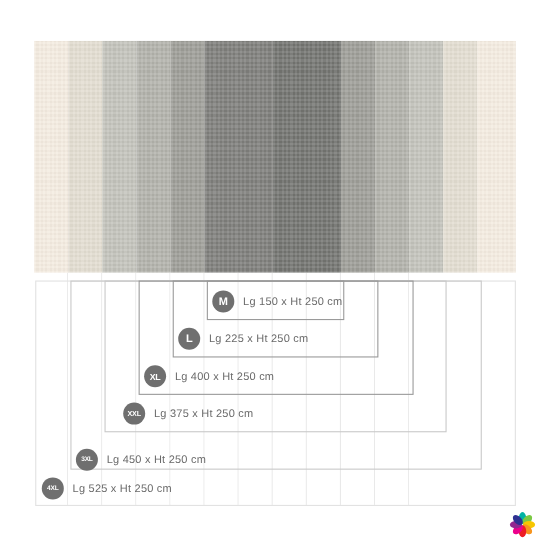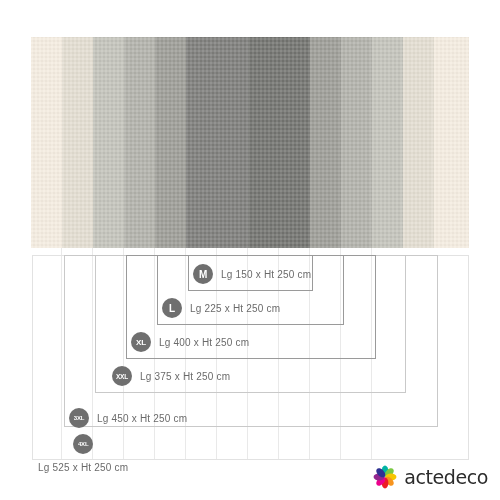--- a/index.html
+++ b/index.html
@@ -185,37 +185,36 @@
         <div class="dimtext">Lg 400 x Ht 250 cm</div>
       </div>
       <div class="sizelabel" style="left: 100px; top: 366px; margin-left: 12px;">
         <div class="badge s3">XXL</div>
         <div class="dimtext">Lg 375 x Ht 250 cm</div>
       </div>
       <div class="sizelabel" style="left: 69px; top: 408px;">
         <div class="badge s4">3XL</div>
         <div class="dimtext">Lg 450 x Ht 250 cm</div>
       </div>
-      <div class="sizelabel" style="left: 38px; top: 434px; flex-direction: column;">
+      <div class="sizelabel" style="left: 38px; top: 434px;">
         <div class="badge s4">4XL</div>
         <div class="dimtext">Lg 525 x Ht 250 cm</div>
       </div>
     </div>
 
   <div id="brand">
     <span>
       <svg width="26" height="26" viewBox="0 0 100 100" aria-hidden="true">
         <g id="petals">
             <ellipse cx="50" cy="27" rx="13" ry="21" fill="#00b3a4" transform="rotate(0 50 50)"></ellipse>
             <ellipse cx="50" cy="27" rx="13" ry="21" fill="#7ac943" transform="rotate(45 50 50)"></ellipse>
             <ellipse cx="50" cy="27" rx="13" ry="21" fill="#f7c600" transform="rotate(90 50 50)"></ellipse>
             <ellipse cx="50" cy="27" rx="13" ry="21" fill="#f7941e" transform="rotate(135 50 50)"></ellipse>
             <ellipse cx="50" cy="27" rx="13" ry="21" fill="#ed1c24" transform="rotate(180 50 50)"></ellipse>
             <ellipse cx="50" cy="27" rx="13" ry="21" fill="#ec008c" transform="rotate(225 50 50)"></ellipse>
             <ellipse cx="50" cy="27" rx="13" ry="21" fill="#92278f" transform="rotate(270 50 50)"></ellipse>
             <ellipse cx="50" cy="27" rx="13" ry="21" fill="#2e3192" transform="rotate(315 50 50)"></ellipse>
           </g>
       </svg>
     </span>
-    <span class="wordmark">actedeco</span>
   </div>
 
 </div>
 
 </body></html>

